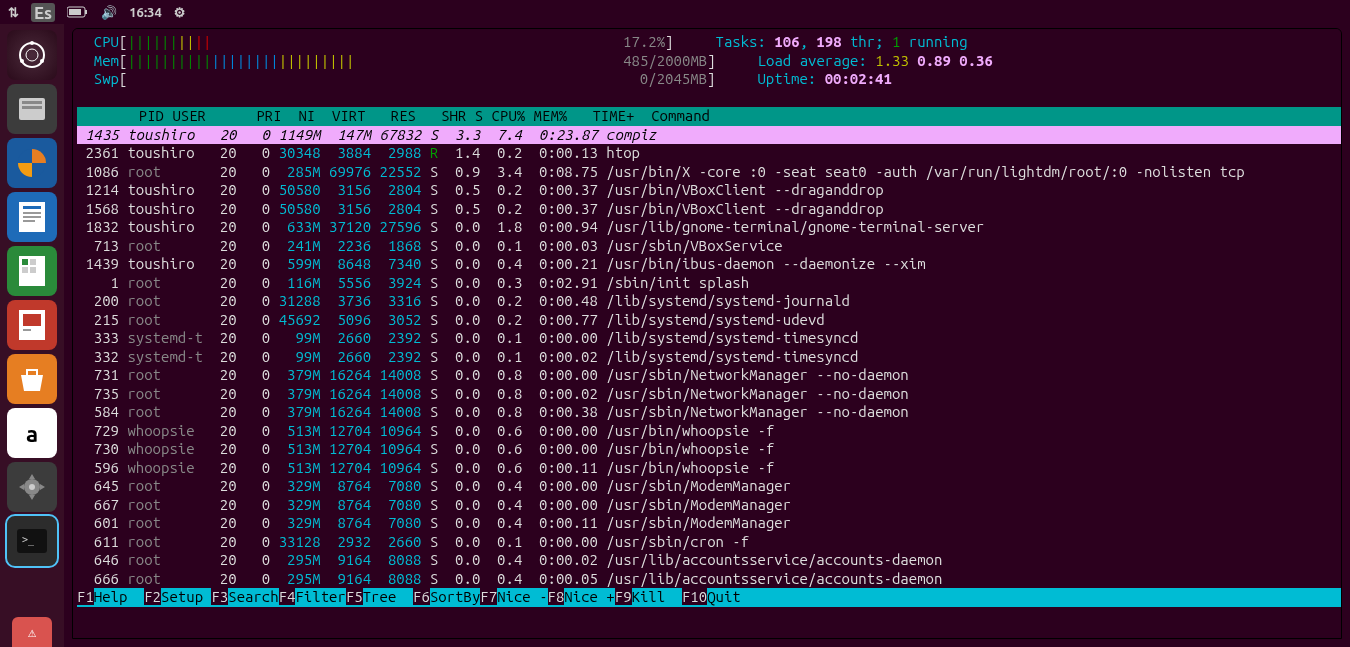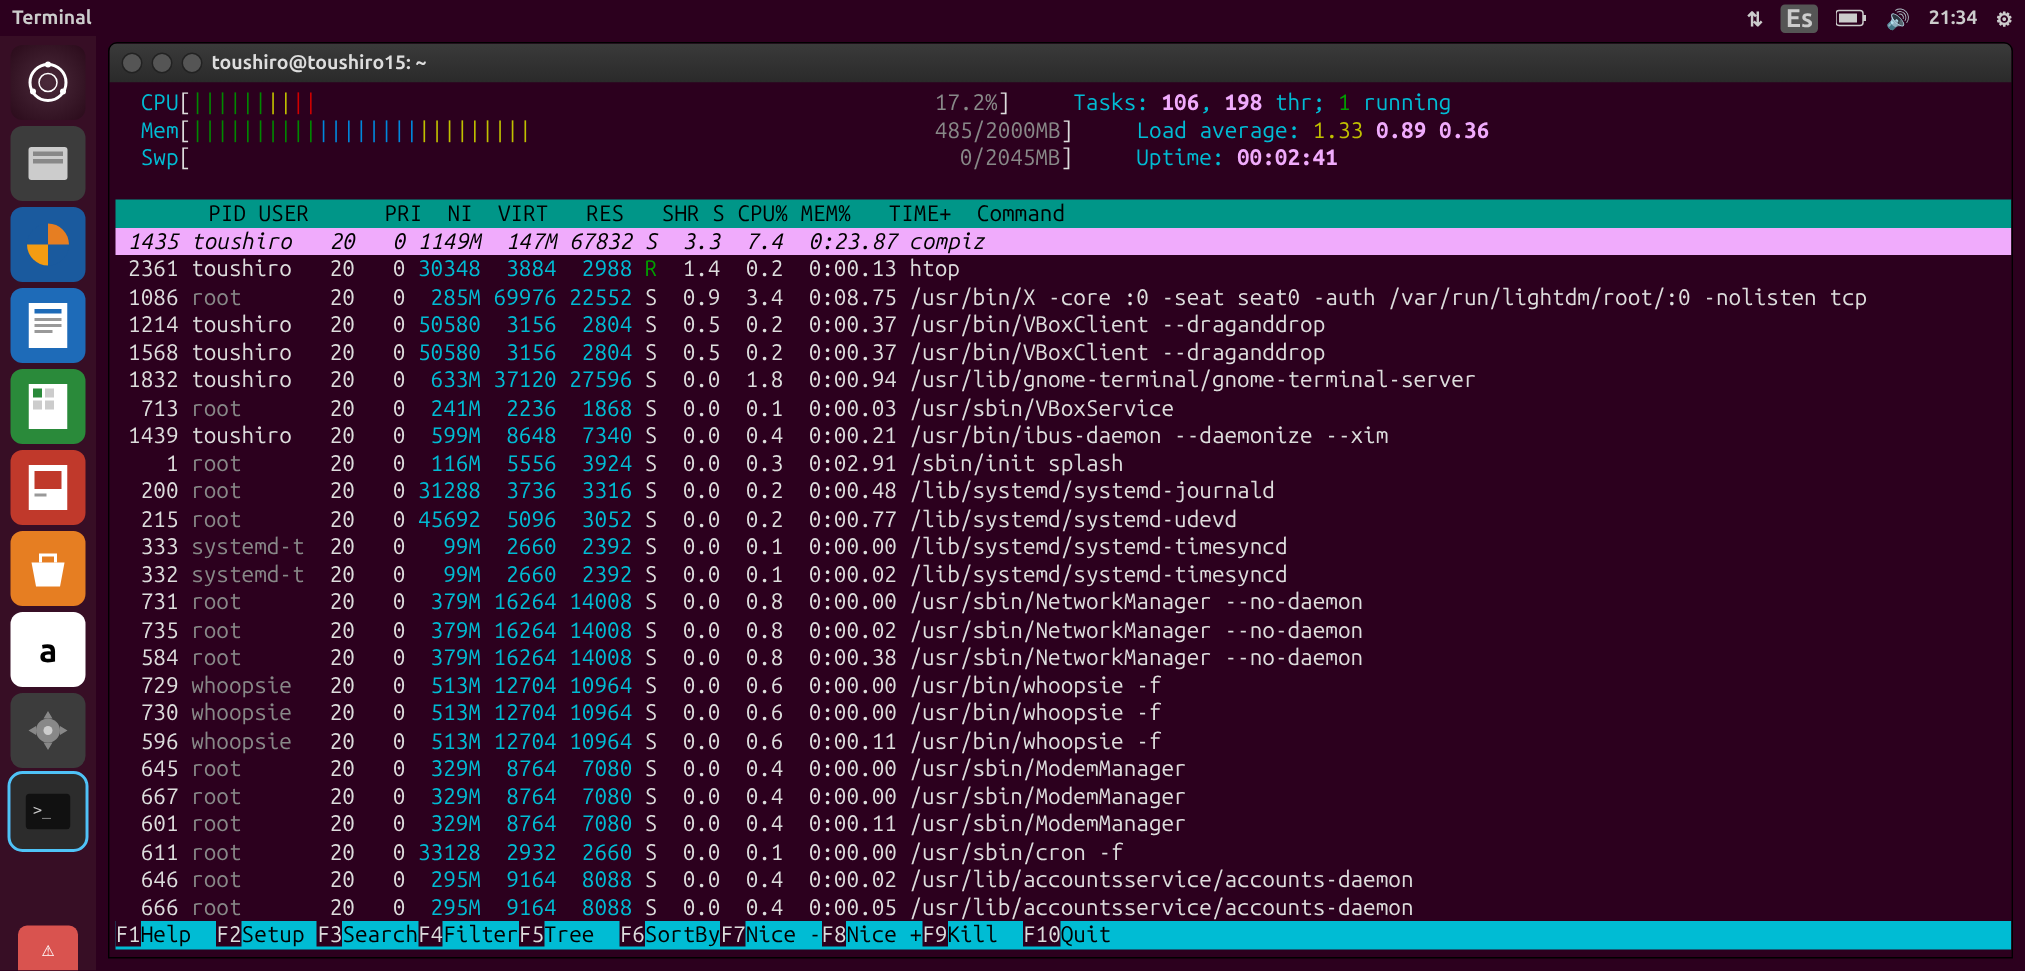--- a/index.html
+++ b/index.html
@@ -39,33 +39,32 @@
 .fn-key { background:#2c001e; color:#ddd;text-align:center; }
 .bar-g { color:#008800; }
 .bar-b { color:#0088dd; }
 .bar-y { color:#c0c000; }
 .bar-r { color:#d00000; }
 </style>
 </head>
 <body>
 
 <div class="topbar">
-  <span class="title">Terminal</span>
   <div class="right">
     <span class="ind">⇅</span>
     <span class="ind lang">Es</span>
     <span class="ind">
         <svg width="22" height="12">
           <rect x="0" y="1" width="18" height="10" rx="2" fill="none" stroke="#ccc"></rect>
           <rect x="2" y="3" width="12" height="6" fill="#ccc"></rect>
           <rect x="18" y="4" width="2" height="4" fill="#ccc"></rect>
         </svg>
       </span>
     <span class="ind">🔊</span>
-    <span class="ind">21:34</span>
+    <span class="ind">16:34</span>
     <span class="ind">⚙</span>
   </div>
 </div>
 
 <div class="launcher">
   <div class="tile dash">
       <svg width="30" height="30">
         <circle cx="15" cy="15" r="12" fill="none" stroke="#fff" stroke-width="2"></circle>
         <circle cx="15" cy="15" r="6" fill="none" stroke="#fff"></circle>
         <circle cx="15" cy="3" r="2" fill="#fff"></circle>
@@ -129,26 +128,20 @@
   <div class="tile term">
       <svg width="30" height="24">
         <rect width="30" height="24" rx="3" fill="#111"></rect>
         <text x="5" y="14" fill="#ccc" font-size="10" font-family="monospace">&gt;_</text>
       </svg>
     </div>
   <div class="crash">⚠</div>
 </div>
 
 <div class="window">
-  <div class="titlebar">
-    <span class="btn"></span>
-    <span class="btn"></span>
-    <span class="btn"></span>
-    <span>toushiro@toushiro15: ~</span>
-  </div>
   <div class="term-body" id="term">  <span class="c-cyan">CPU</span><span class="c-white">[</span><span class="bar-g">|</span><span class="bar-g">|</span><span class="bar-g">|</span><span class="bar-g">|</span><span class="bar-g">|</span><span class="bar-g">|</span><span class="bar-y">|</span><span class="bar-y">|</span><span class="bar-r">|</span><span class="bar-r">|</span>                                                <span class="c-gray"> 17.2%</span><span class="c-white">]</span>     <span class="c-cyan">Tasks: </span><span class="c-white-b">106</span><span class="c-cyan">, </span><span class="c-white-b">198</span><span class="c-cyan"> thr; </span><span class="c-grn">1</span><span class="c-cyan"> running</span>
   <span class="c-cyan">Mem</span><span class="c-white">[</span><span class="bar-g">|</span><span class="bar-g">|</span><span class="bar-g">|</span><span class="bar-g">|</span><span class="bar-g">|</span><span class="bar-g">|</span><span class="bar-g">|</span><span class="bar-g">|</span><span class="bar-g">|</span><span class="bar-g">|</span><span class="bar-b">|</span><span class="bar-b">|</span><span class="bar-b">|</span><span class="bar-b">|</span><span class="bar-b">|</span><span class="bar-b">|</span><span class="bar-b">|</span><span class="bar-b">|</span><span class="bar-y">|</span><span class="bar-y">|</span><span class="bar-y">|</span><span class="bar-y">|</span><span class="bar-y">|</span><span class="bar-y">|</span><span class="bar-y">|</span><span class="bar-y">|</span><span class="bar-y">|</span>                               <span class="c-gray"> 485/2000MB</span><span class="c-white">]</span>     <span class="c-cyan">Load average: </span><span class="c-yel">1.33</span> <span class="c-white-b">0.89</span> <span class="c-white-b">0.36</span>
   <span class="c-cyan">Swp</span><span class="c-white">[</span>                                                           <span class="c-gray">  0/2045MB</span><span class="c-white">]</span>     <span class="c-cyan">Uptime: </span><span class="c-white-b">00:02:41</span>
 
 <span class="header-row">  PID USER      PRI  NI  VIRT   RES   SHR S CPU% MEM%   TIME+  Command</span>
 <span class="sel-row"><span class=""> 1435</span> <span class="">toushiro </span>  20   0 <span class="">1149M</span> <span class=""> 147M</span> <span class="">67832</span> <span class="">S</span>  3.3  7.4  0:23.87 <span class="">compiz</span></span>
 <span class="proc-row"><span class="c-white"> 2361</span> <span class="c-white">toushiro </span>  20   0 <span class="c-cyan">30348</span> <span class="c-cyan"> 3884</span> <span class="c-cyan"> 2988</span> <span class="c-grn">R</span>  1.4  0.2  0:00.13 <span class="c-white">htop</span></span>
 <span class="proc-row"><span class="c-white"> 1086</span> <span class="c-gray">root     </span>  20   0 <span class="c-cyan"> 285M</span> <span class="c-cyan">69976</span> <span class="c-cyan">22552</span> <span class="c-white">S</span>  0.9  3.4  0:08.75 <span class="c-white">/usr/bin/X -core :0 -seat seat0 -auth /var/run/lightdm/root/:0 -nolisten tcp</span></span>
 <span class="proc-row"><span class="c-white"> 1214</span> <span class="c-white">toushiro </span>  20   0 <span class="c-cyan">50580</span> <span class="c-cyan"> 3156</span> <span class="c-cyan"> 2804</span> <span class="c-white">S</span>  0.5  0.2  0:00.37 <span class="c-white">/usr/bin/VBoxClient --draganddrop</span></span>
 <span class="proc-row"><span class="c-white"> 1568</span> <span class="c-white">toushiro </span>  20   0 <span class="c-cyan">50580</span> <span class="c-cyan"> 3156</span> <span class="c-cyan"> 2804</span> <span class="c-white">S</span>  0.5  0.2  0:00.37 <span class="c-white">/usr/bin/VBoxClient --draganddrop</span></span>

